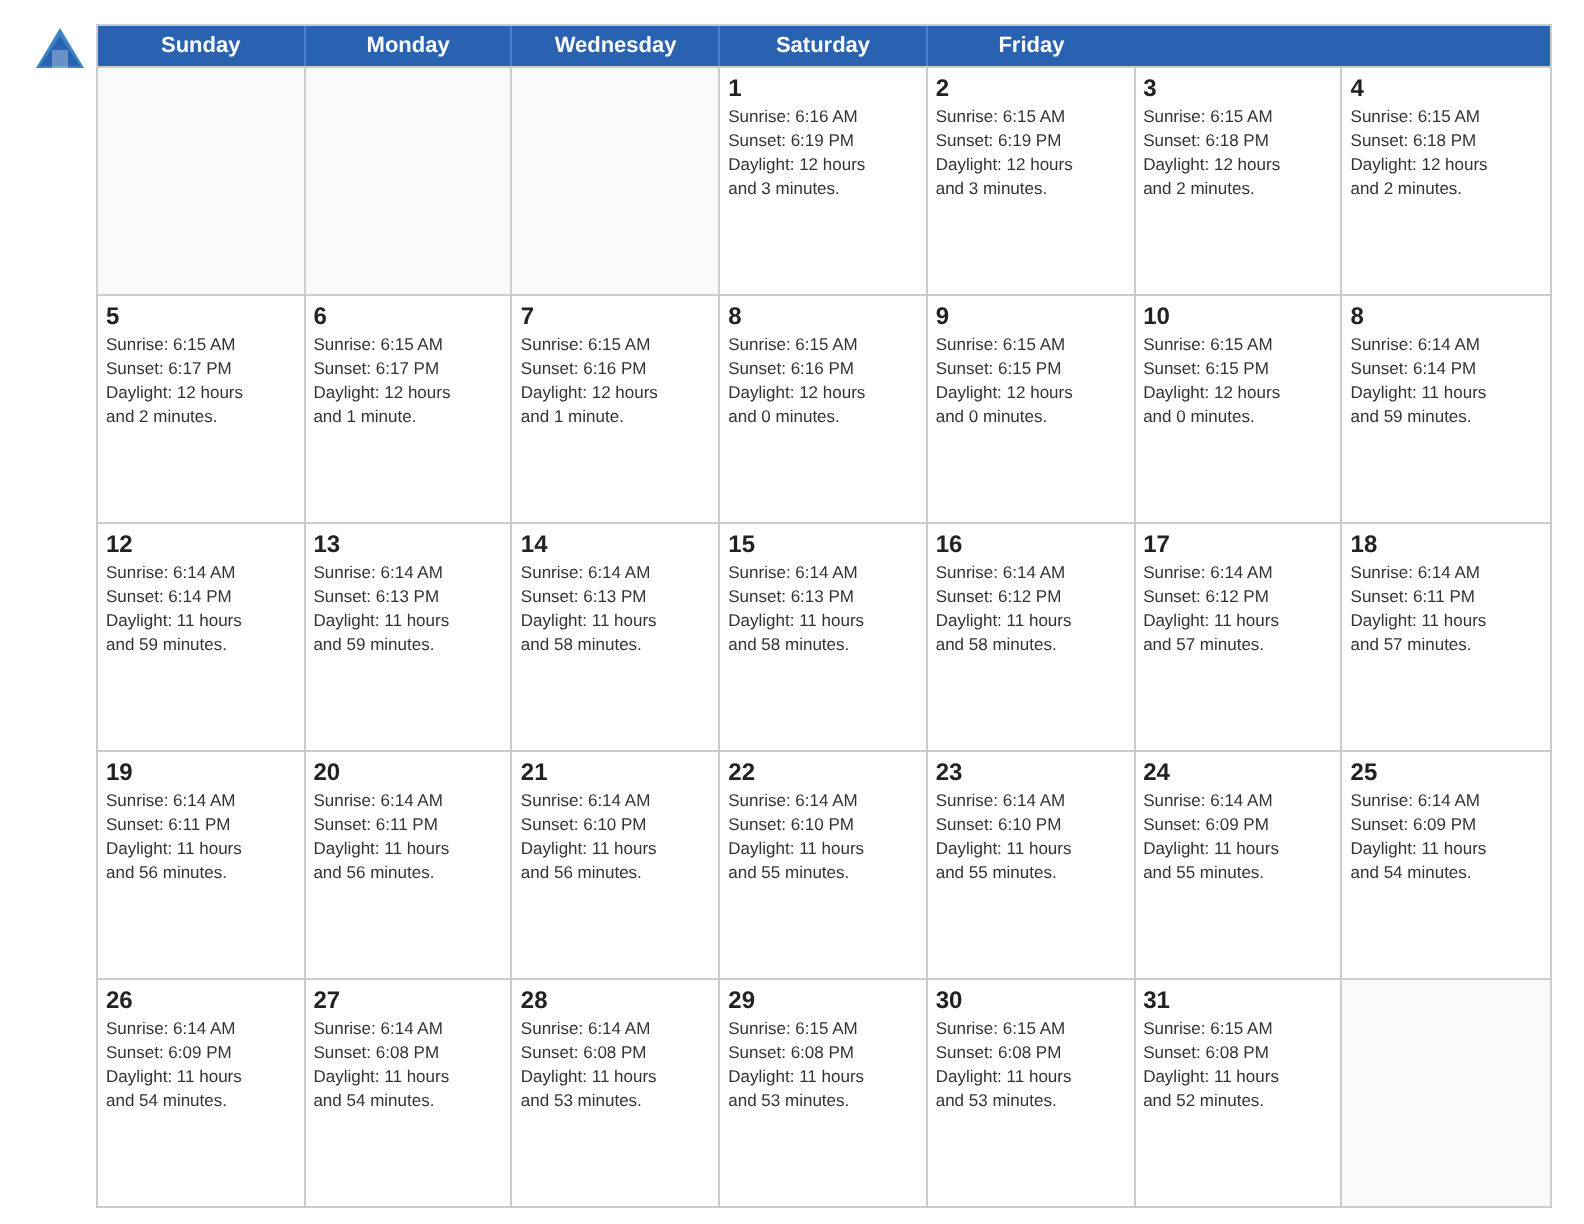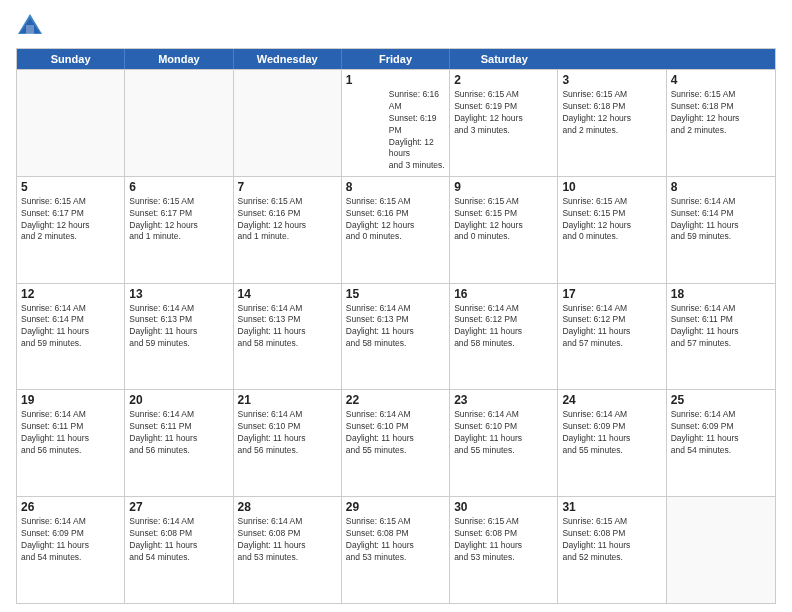--- a/index.html
+++ b/index.html
@@ -8,21 +8,21 @@
       background: #fff;
       width: 792px;
       height: 612px;
       overflow: hidden;
     }
     .page {
       width: 792px;
       height: 612px;
       padding: 12px 16px 8px 16px;
       display: flex;
-      flex-direction: column;
+      flex-direction: row;
     }
     .header {
       display: flex;
       justify-content: space-between;
       align-items: flex-start;
       margin-bottom: 8px;
     }
     .logo {
       display: flex;
       align-items: center;
@@ -126,31 +126,31 @@
       <div class="month-title"></div>
       <div class="subtitle"></div>
     </div>
   </div>
 
   <div class="calendar">
     <div class="cal-header">
     <div class="cal-header-cell">Sunday</div>
         <div class="cal-header-cell">Monday</div>
         <div class="cal-header-cell">Wednesday</div>
+        <div class="cal-header-cell">Saturday</div>
         <div class="cal-header-cell">Friday</div>
-        <div class="cal-header-cell">Saturday</div>
       </div>
     <div class="cal-body">
     <div class="cal-row">
           <div class="cal-cell empty"></div>
           <div class="cal-cell empty"></div>
           <div class="cal-cell empty"></div>
           <div class="cal-cell">
             <div class="day-num">1</div>
-            <div class="day-info" style="white-space: pre-line; margin-left: 43px;">Sunrise: 6:16 AM
+            <div class="day-info" style="white-space: pre-line;">Sunrise: 6:16 AM
 Sunset: 6:19 PM
 Daylight: 12 hours
 and 3 minutes.</div>
           </div>
           <div class="cal-cell">
             <div class="day-num">2</div>
             <div class="day-info" style="white-space: pre-line;">Sunrise: 6:15 AM
 Sunset: 6:19 PM
 Daylight: 12 hours
 and 3 minutes.</div>

